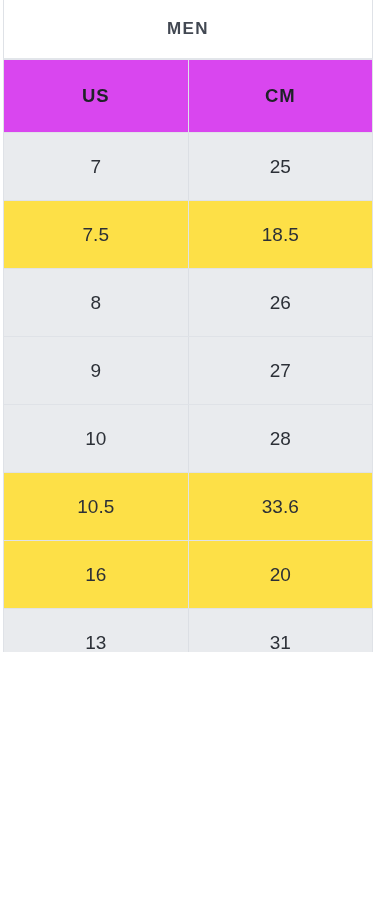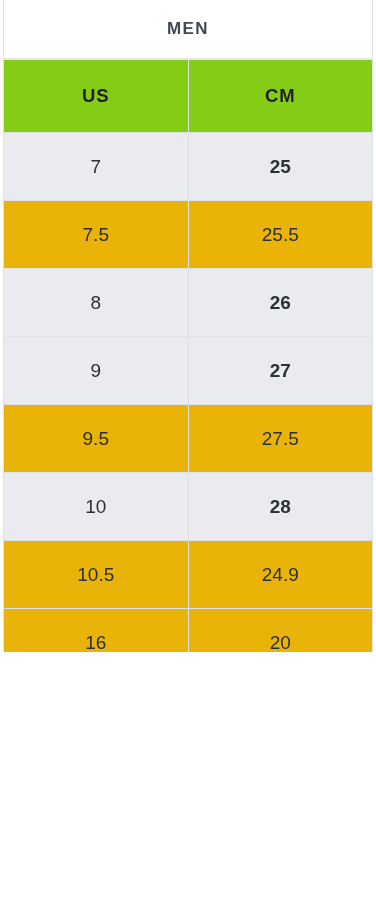--- a/index.html
+++ b/index.html
@@ -49,47 +49,46 @@
     font-size: 17px;
     font-weight: bold;
     letter-spacing: 1.4px;
     color: #424852;
     border-bottom: 2px solid #e2e5ea;
   }
 
   
   .head-row th {
     height: 72px;
-    background: #84cc16;
+    background: #d946ef;
     font-size: 18.5px;
     font-weight: bold;
     letter-spacing: 0.8px;
     color: #1e2227;
   }
   .head-row th.col-divider {
     border-left: 1px solid #dfe2e7;
   }
 
   
   .data-row td {
     height: 67px;
     font-size: 19px;
     font-weight: normal;
     color: #2c3037;
-    background: #eab308;
+    background: #fde047;
   }
   .data-row.shaded td {
     background: #e9ebee;
   }
   .data-row td.col-divider {
     border-left: 1px solid #dfe2e7;
   }
   .data-row.shaded td.col-divider {
     border-left: 1px solid #dcdfe4;
-    font-weight: bold;
   }
 </style>
 </head>
 <body>
 
 <div class="chart-wrap">
   <table class="size-table">
     <thead>
       <tr class="title-row">
         <th colspan="2">MEN</th>
@@ -99,41 +98,41 @@
         <th class="col-divider">CM</th>
       </tr>
     </thead>
     <tbody>
       <tr class="data-row shaded">
         <td>7</td>
         <td class="col-divider">25</td>
       </tr>
       <tr class="data-row">
         <td>7.5</td>
-        <td class="col-divider">25.5</td>
+        <td class="col-divider">18.5</td>
       </tr>
       <tr class="data-row shaded">
         <td>8</td>
         <td class="col-divider">26</td>
       </tr>
       <tr class="data-row shaded">
         <td>9</td>
         <td class="col-divider">27</td>
       </tr>
-      <tr class="data-row">
-        <td>9.5</td>
-        <td class="col-divider">27.5</td>
-      </tr>
       <tr class="data-row shaded">
         <td>10</td>
         <td class="col-divider">28</td>
       </tr>
       <tr class="data-row">
         <td>10.5</td>
-        <td class="col-divider">24.9</td>
+        <td class="col-divider">33.6</td>
       </tr>
       <tr class="data-row">
         <td>16</td>
         <td class="col-divider">20</td>
+      </tr>
+      <tr class="data-row shaded">
+        <td>13</td>
+        <td class="col-divider">31</td>
       </tr>
     </tbody>
   </table>
 </div>
 
 </body></html>

